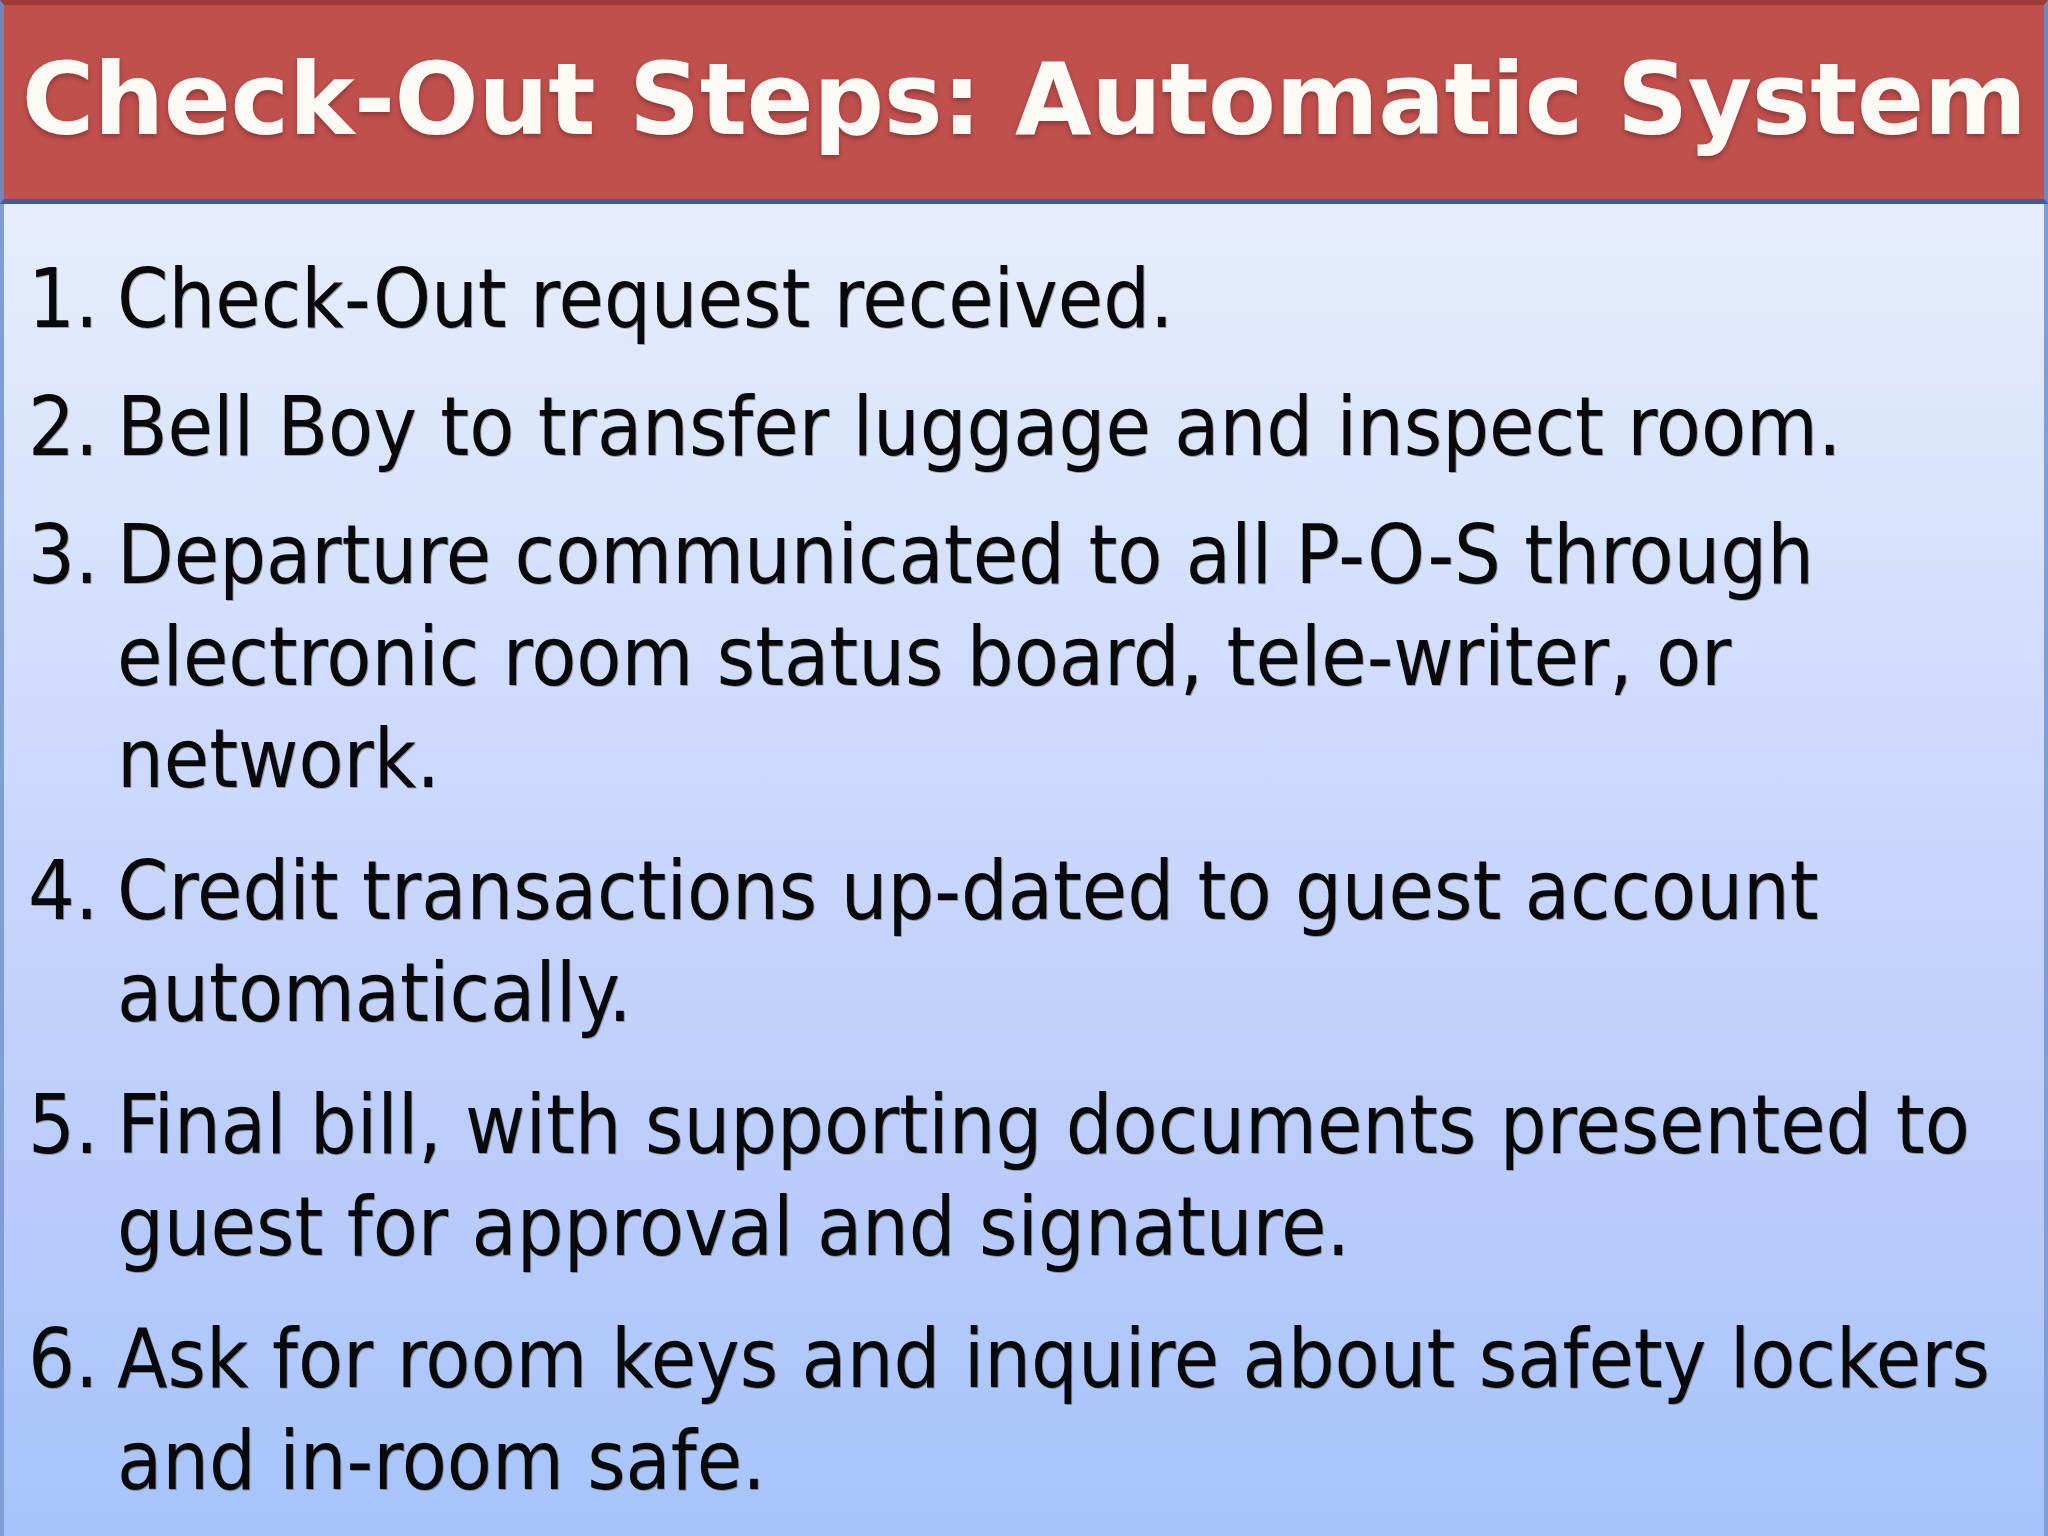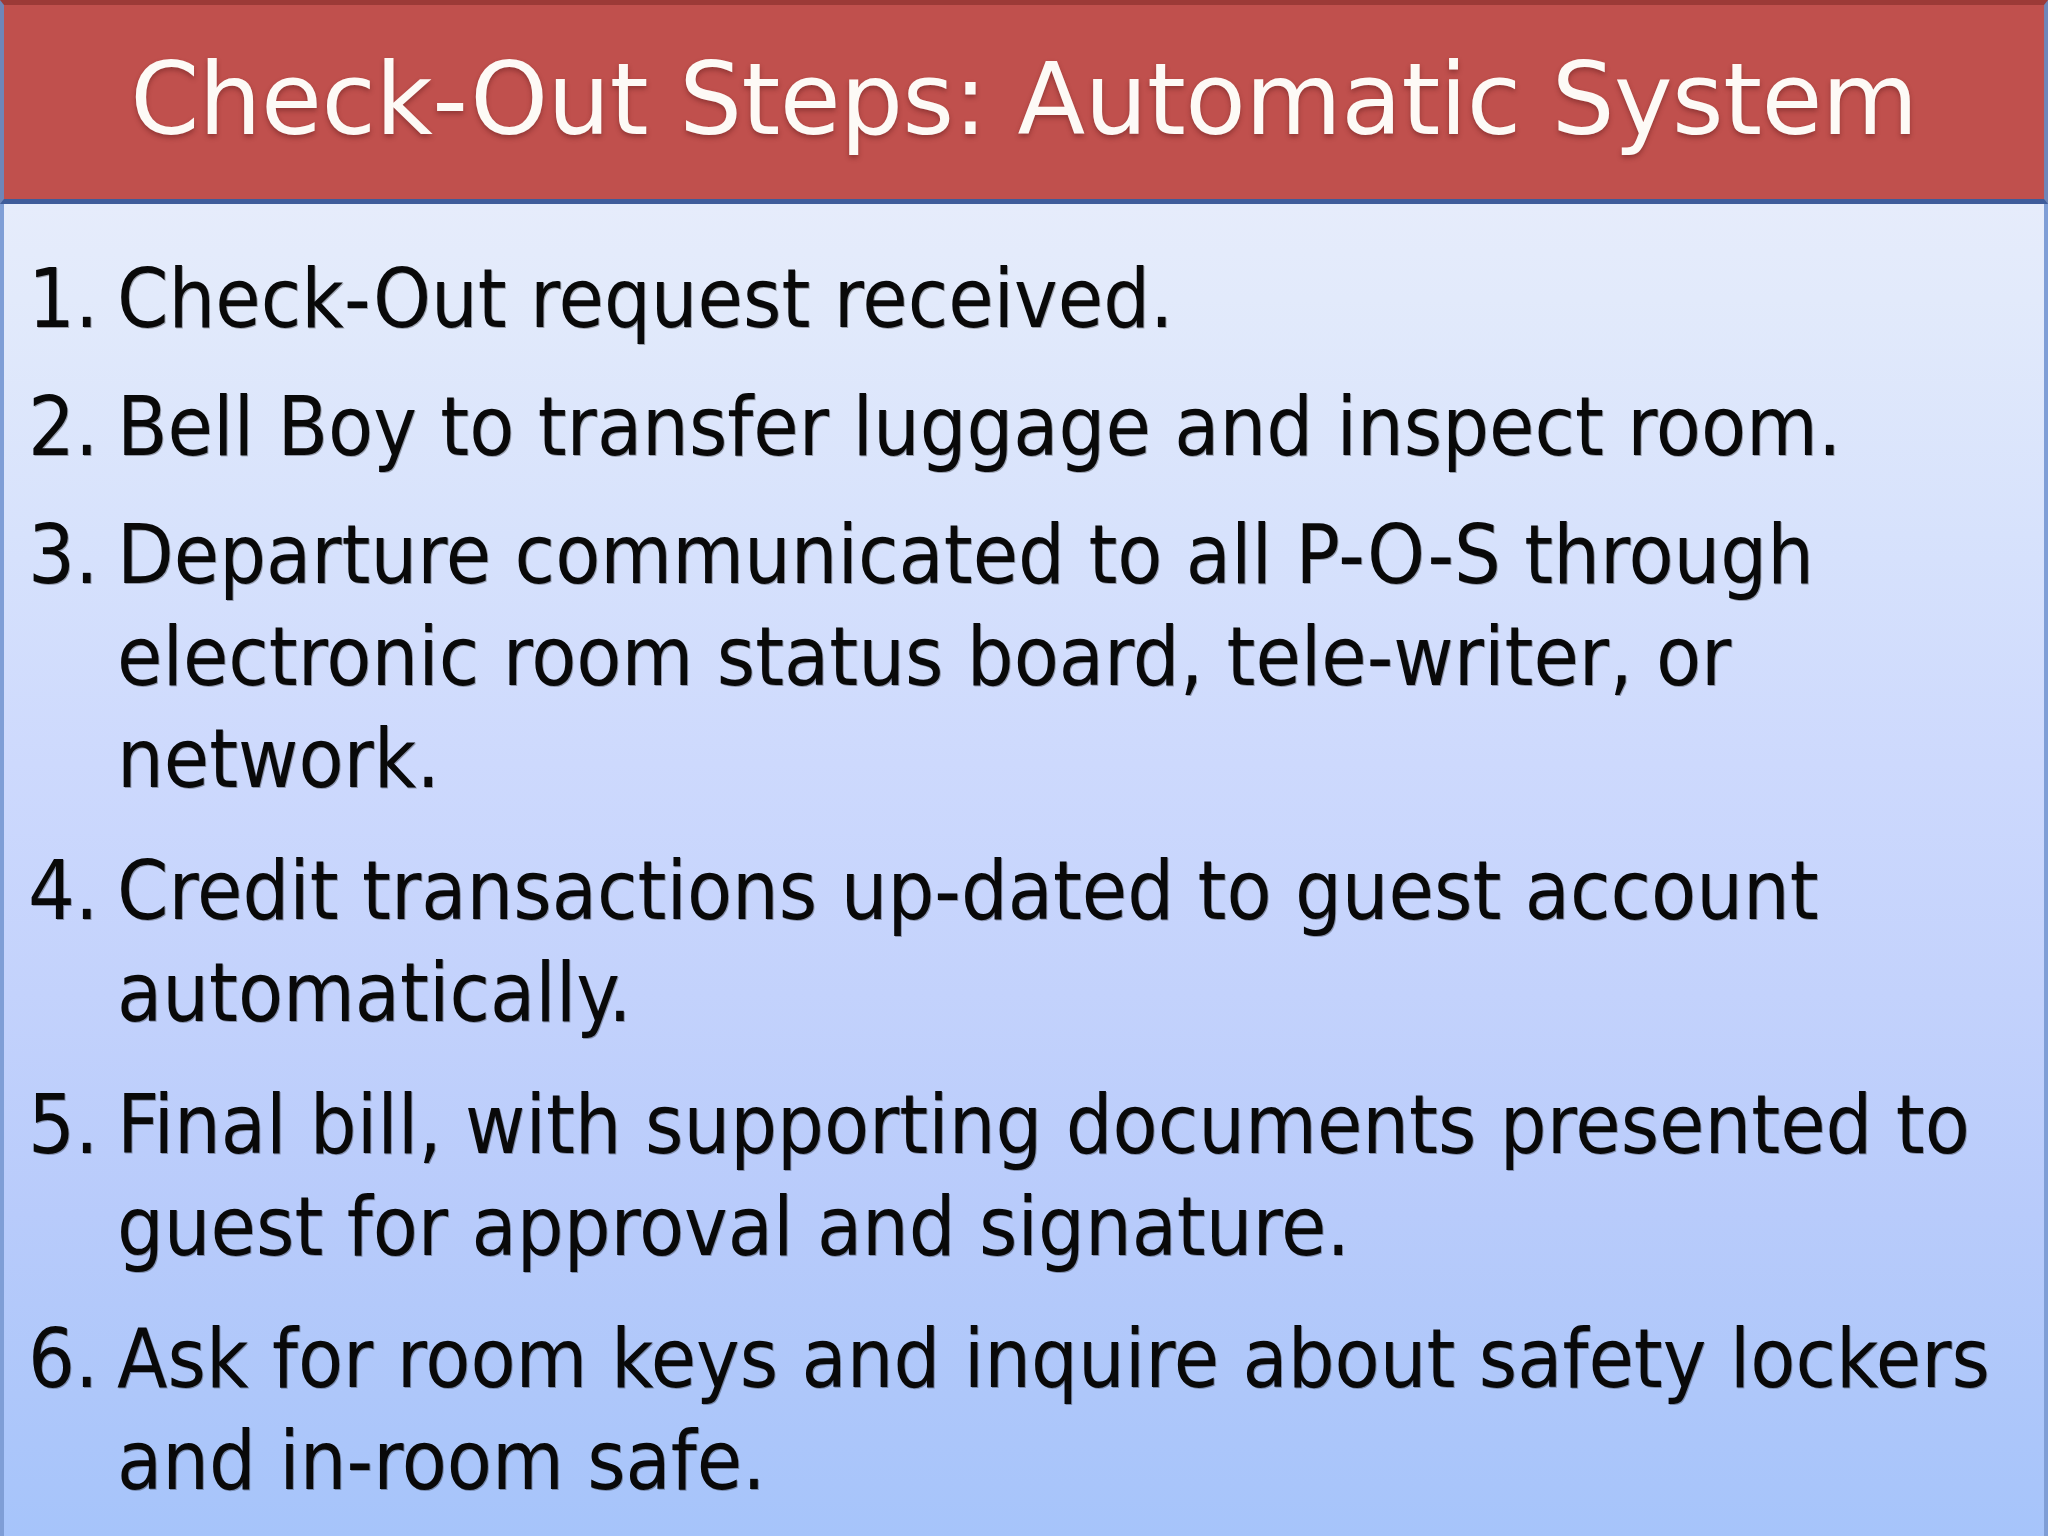--- a/index.html
+++ b/index.html
@@ -35,21 +35,21 @@
     border-left: 4px solid #6f86b8;
     border-right: 4px solid #6f86b8;
     border-bottom: 5px solid #3f5c9a;
     display: flex;
     align-items: center;
     justify-content: center;
     overflow: hidden;
   }
   #title-text {
     font-family: "DejaVu Sans", sans-serif;
-    font-weight: normal;
+    font-weight: bold;
     font-size: 99px;
     line-height: 1.02;
     color: #fdfaf6;
     letter-spacing: -0.5px;
     white-space: nowrap;
     text-shadow: 0 3px 5px rgba(90,25,25,0.45);
     transform: translateY(-2px);
   }
 
   

